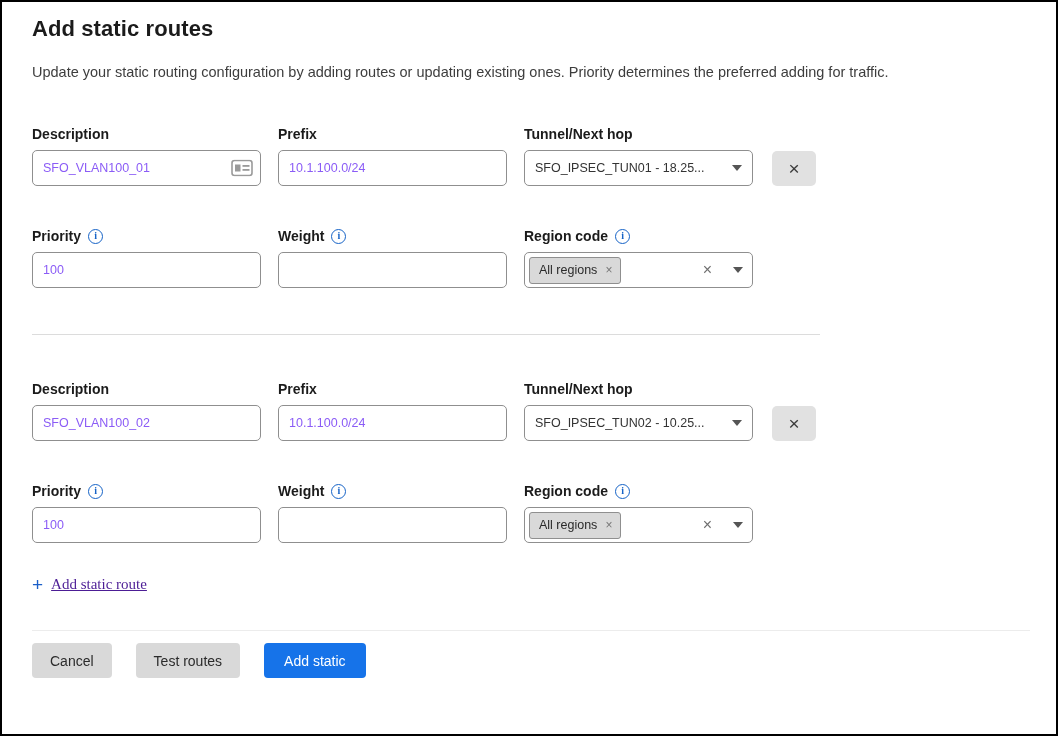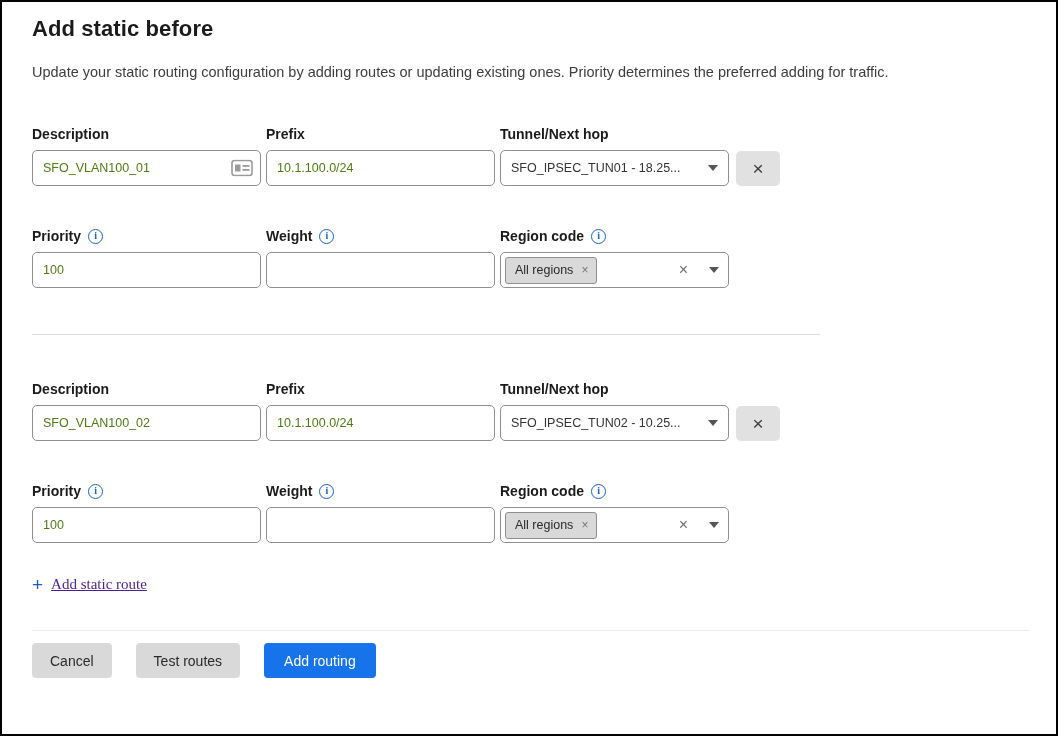--- a/index.html
+++ b/index.html
@@ -12,37 +12,37 @@
     color: #1f1f1f;
   }
   .content { padding: 14px 30px 0 30px; }
 
   .page-title { font-size: 22px; font-weight: 700; color: #1b1b1b; letter-spacing: 0.1px; }
 
   .desc-line { margin-top: 22px; font-size: 14.5px; color: #3d3d3d; }
   .note-line { margin-top: 22px; font-size: 14.5px; color: #3d3d3d; }
 
   .route-entry { }
-  .field-row { display: flex; gap: 5px; margin-top: 42px; align-items: flex-start; }
+  .field-row { display: flex; gap: 17px; margin-top: 42px; align-items: flex-start; }
   .field-row.first { margin-top: 46px; }
 
   .field { width: 229px; }
   .field-label {
     font-size: 14px; font-weight: 700; color: #1b1b1b;
     margin-bottom: 8px; display: flex; align-items: center; gap: 7px;
   }
   .info-icon {
     width: 15px; height: 15px; border: 1.4px solid #1663c7; border-radius: 50%;
     color: #1663c7; font-size: 10px; font-weight: 700; line-height: 12px;
     display: inline-flex; align-items: center; justify-content: center;
     font-family: "Liberation Serif", serif; flex: 0 0 auto;
   }
   .input-wrap { position: relative; }
   .input-wrap input { width: 100%; height: 36px; border: 1px solid #8f8f8f; border-radius: 5px;
-    padding: 0 10px; font-size: 12.5px; color: #4d7c0f;
+    padding: 0 10px; font-size: 12.5px; color: #8b5cf6;
     font-family: "Liberation Sans", sans-serif; outline: none; }
   .card-icon {
     position: absolute; right: 8px; top: 50%; transform: translateY(-50%);
     width: 22px; height: 17px; color: #9a9a9a;
   }
 
   .select-control {
     width: 100%; height: 36px; border: 1px solid #8f8f8f; border-radius: 5px;
     background: #fff; display: flex; align-items: center; padding: 0 10px;
     font-size: 12.5px; color: #333333; cursor: pointer;
@@ -91,21 +91,21 @@
     display: inline-flex; align-items: center; justify-content: center;
   }
   .btn-gray { background: #d9d9d9; color: #2b2b2b; }
   .btn-primary { background: #1673e9; color: #ffffff; padding: 0 20px; }
 </style>
 </head>
 <body>
 
 <div class="content">
 
-  <h1 class="page-title">Add static before</h1>
+  <h1 class="page-title">Add static routes</h1>
 
   <p class="desc-line">Update your static routing configuration by adding routes or updating existing ones. Priority determines the preferred adding for traffic.</p>
 
   <div class="route-entry">
     <div class="field-row first">
       <div class="field">
         <div class="field-label">Description</div>
         <div class="input-wrap">
           <input class="" type="text" value="SFO_VLAN100_01" style="">
           <svg class="card-icon" viewBox="0 0 22 17">
@@ -239,16 +239,16 @@
   <div class="add-link-row">
     <span class="plus-glyph">+</span>
     <a class="add-link">Add static route</a>
   </div>
 
   <hr class="footer-divider">
 
   <div class="footer">
     <button class="btn btn-gray">Cancel</button>
     <button class="btn btn-gray">Test routes</button>
-    <button class="btn btn-primary">Add routing</button>
+    <button class="btn btn-primary">Add static</button>
   </div>
 
 </div>
 
 </body></html>

